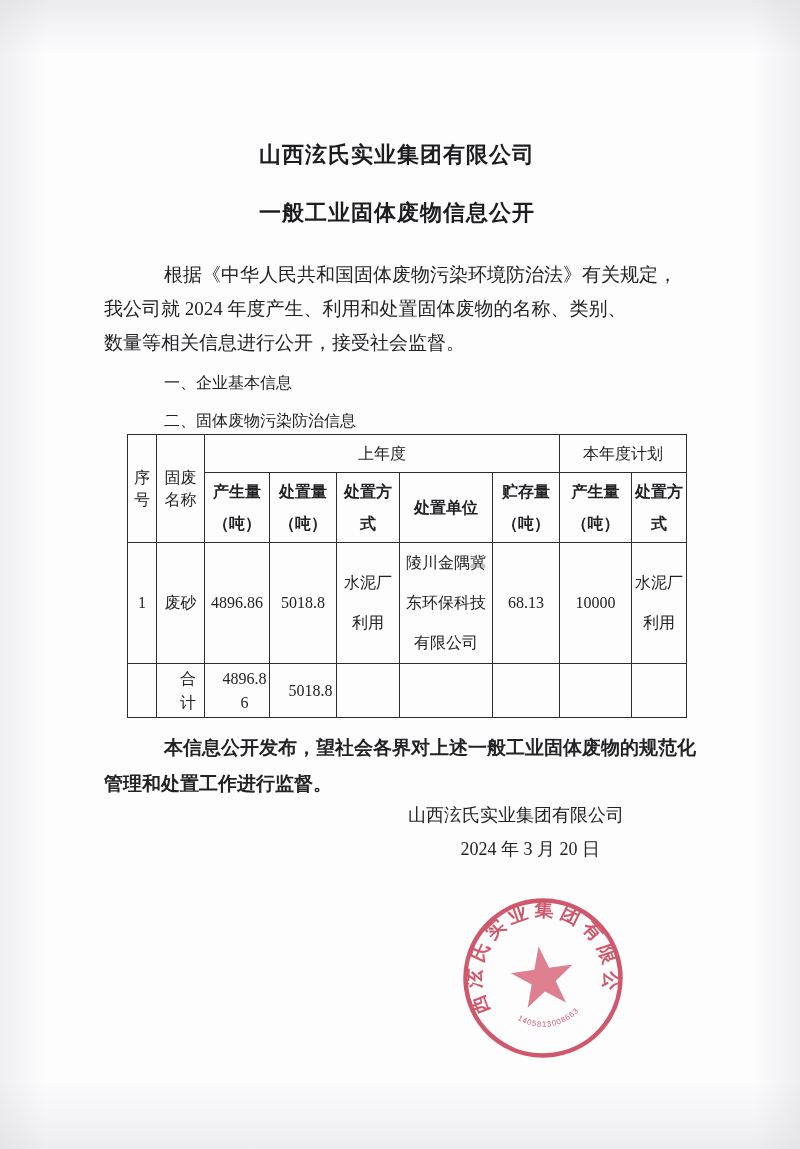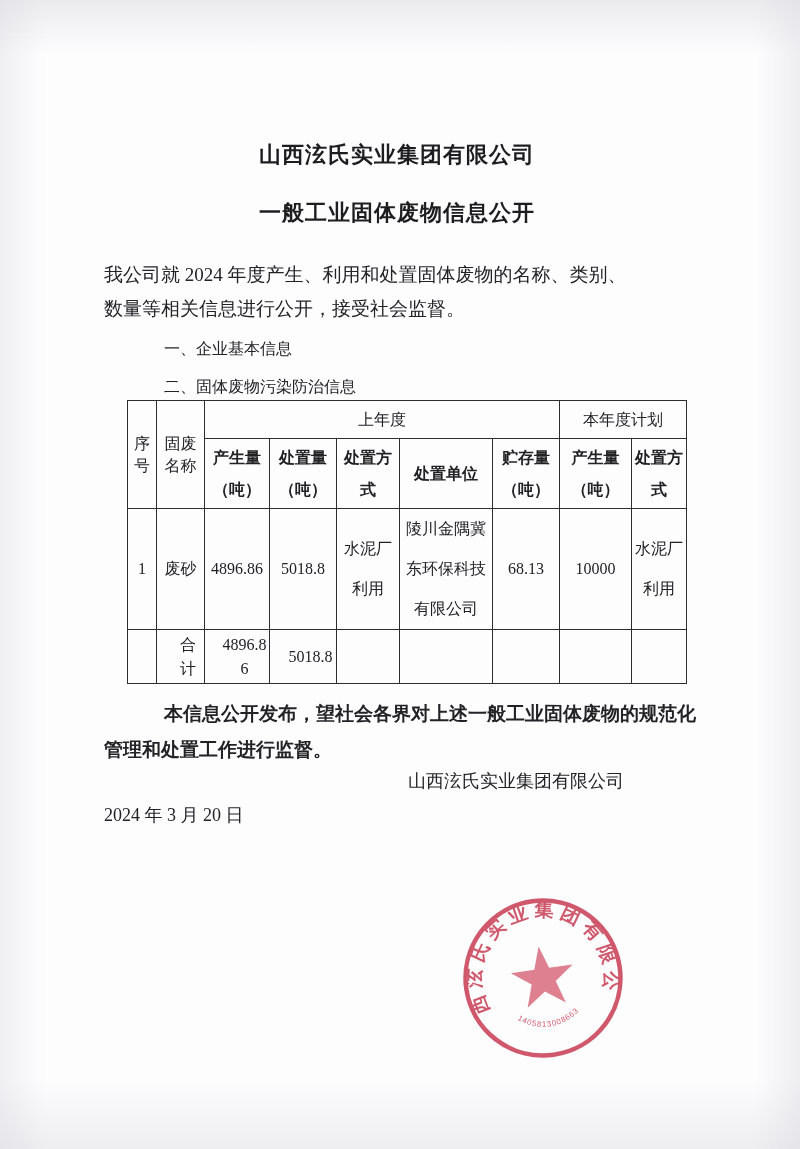--- a/index.html
+++ b/index.html
@@ -56,21 +56,21 @@
   tr.hr2 th{line-height:32px;font-weight:bold;}
   th.span2{line-height:30px;}
   tr.dr{height:120px;}
   tr.dr td{line-height:40px;}
   tr.tr-total{height:54px;}
   tr.tr-total td{line-height:24px;padding-left:17px;}
   td.num, th.plan-m{padding:0 6px;}
 
   .sig{font-size:18px;color:#232326;}
   .sig-company{margin-top:0;line-height:26px;text-align:right;padding-right:66px;}
-  .sig-date{margin-top:8px;line-height:26px;padding-right:90px;}
+  .sig-date{margin-top:8px;line-height:26px;text-align:right;padding-right:90px;}
 
   .seal{
     position:absolute;left:461px;top:896px;
     width:164px;height:164px;
     mix-blend-mode:multiply;
     opacity:.88;
     pointer-events:none;
   }
   .seal text{font-family:"Liberation Sans","DejaVu Sans",sans-serif;font-weight:700;}
   .seal .arc-company{font-size:21px;letter-spacing:6px;}
@@ -79,20 +79,21 @@
 </head>
 <body>
 
 <div class="page">
   <div class="content">
 
     <div class="title title1">山西泫氏实业集团有限公司</div>
     <div class="title title2">一般工业固体废物信息公开</div>
 
     <div class="para intro">
+      <div class="line indent">根据《中华人民共和国固体废物污染环境防治法》有关规定，</div>
       <div class="line">我公司就 2024 年度产生、利用和处置固体废物的名称、类别、</div>
       <div class="line">数量等相关信息进行公开，接受社会监督。</div>
     </div>
 
     <div class="heading heading1">一、企业基本信息</div>
 
 
     <div class="heading heading2">二、固体废物污染防治信息</div>
 
     <table class="waste">

